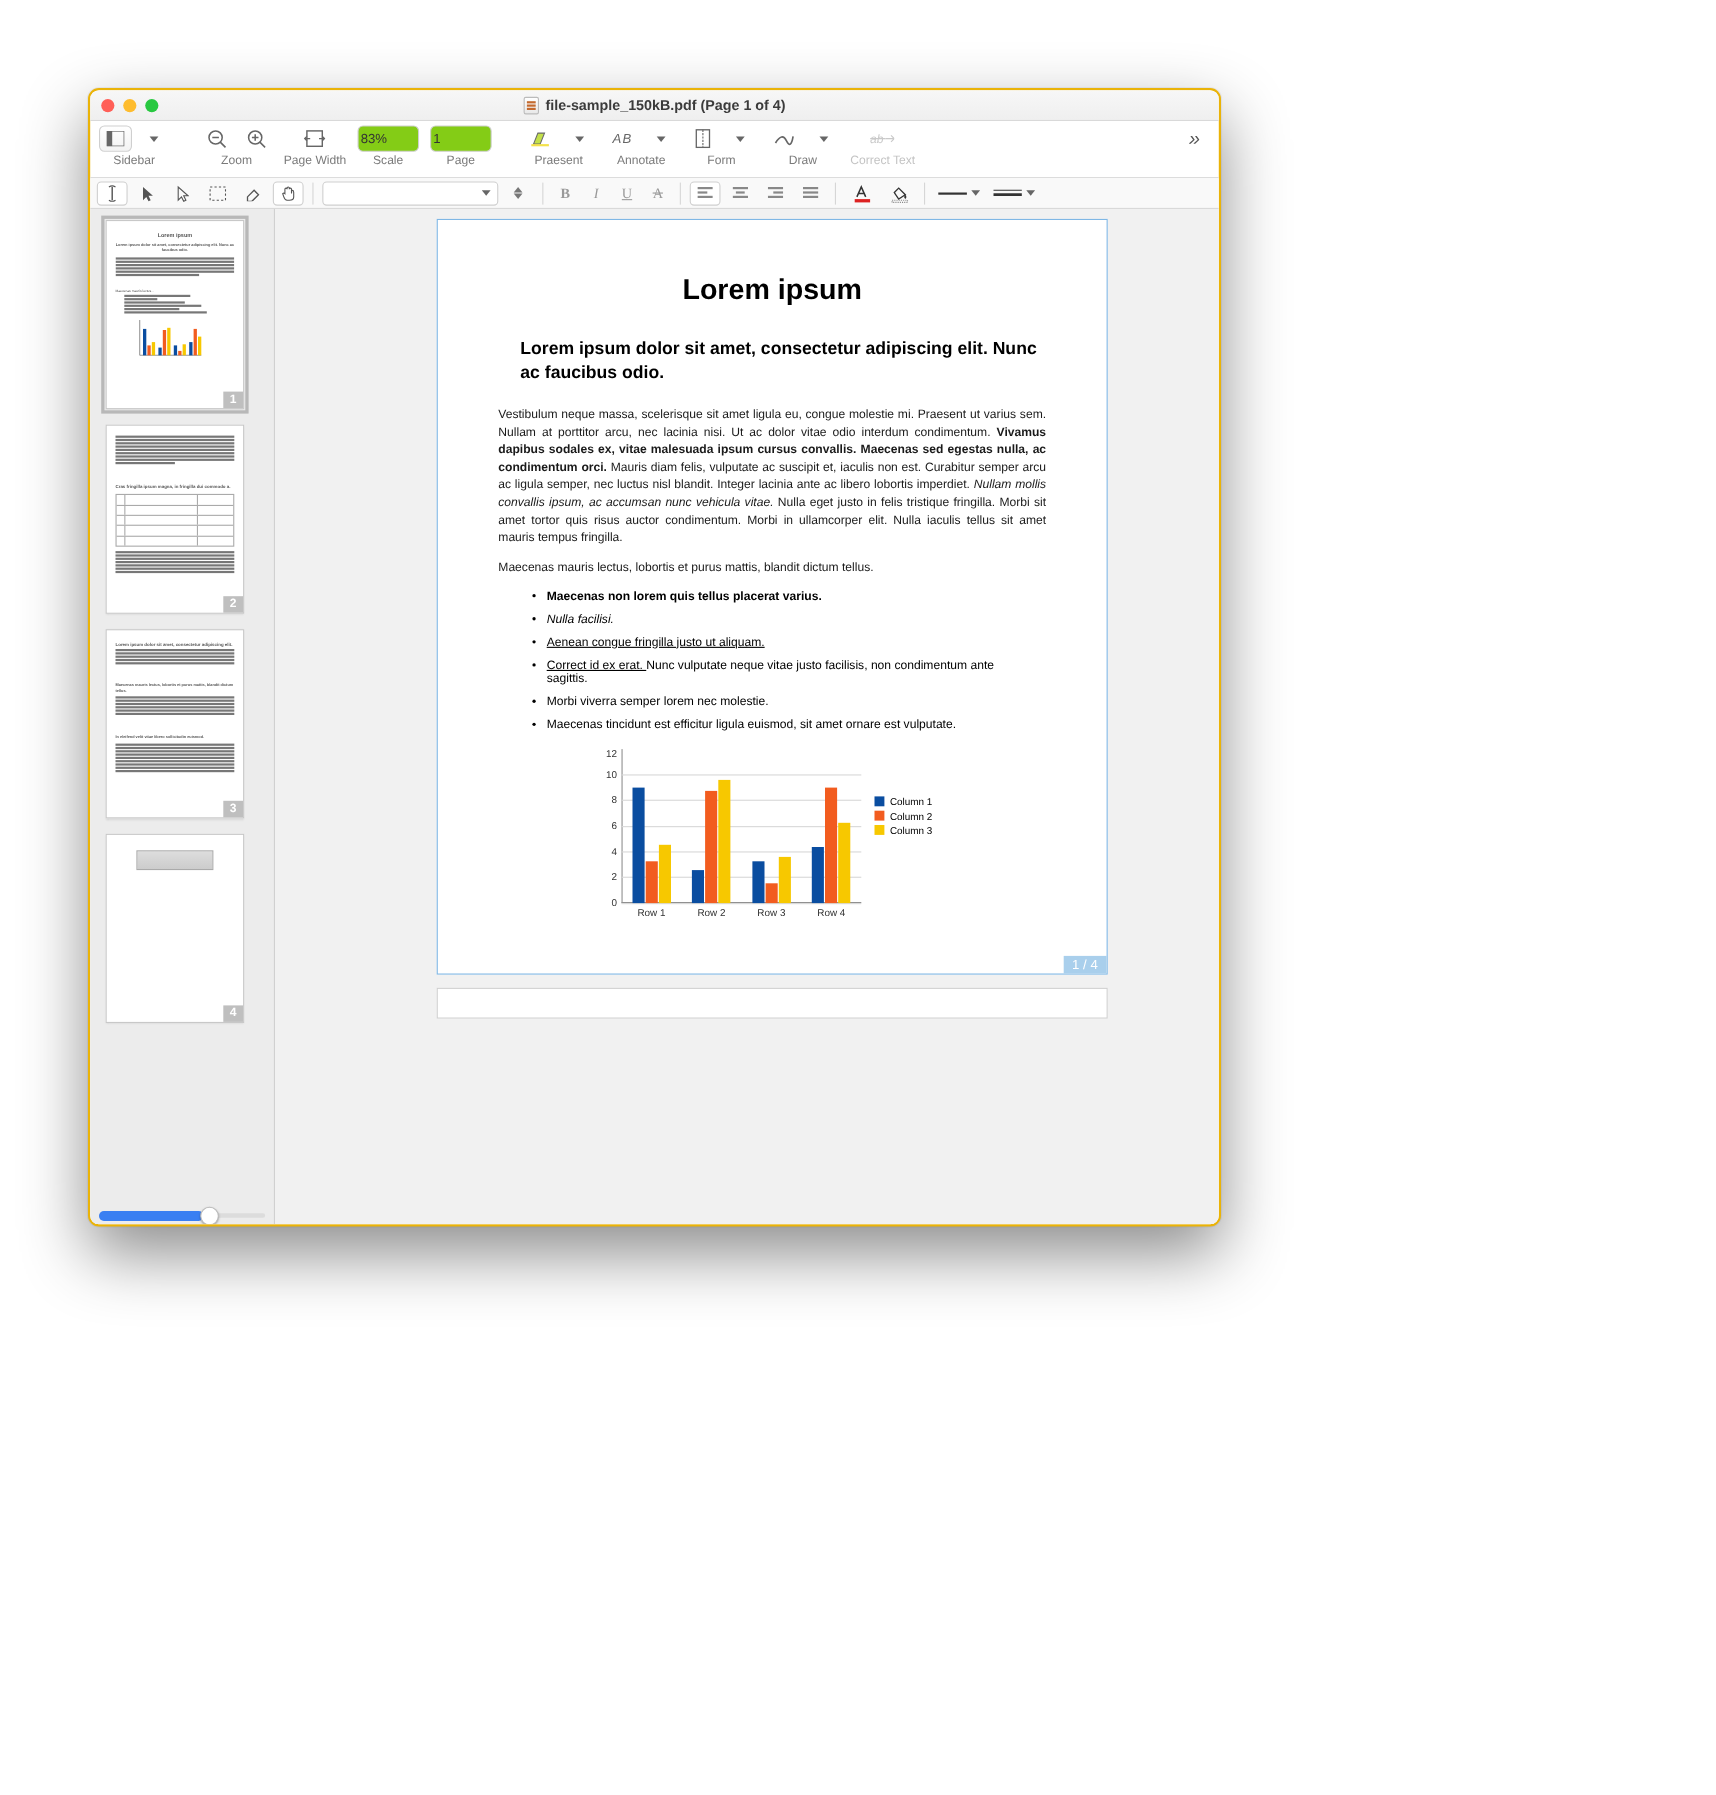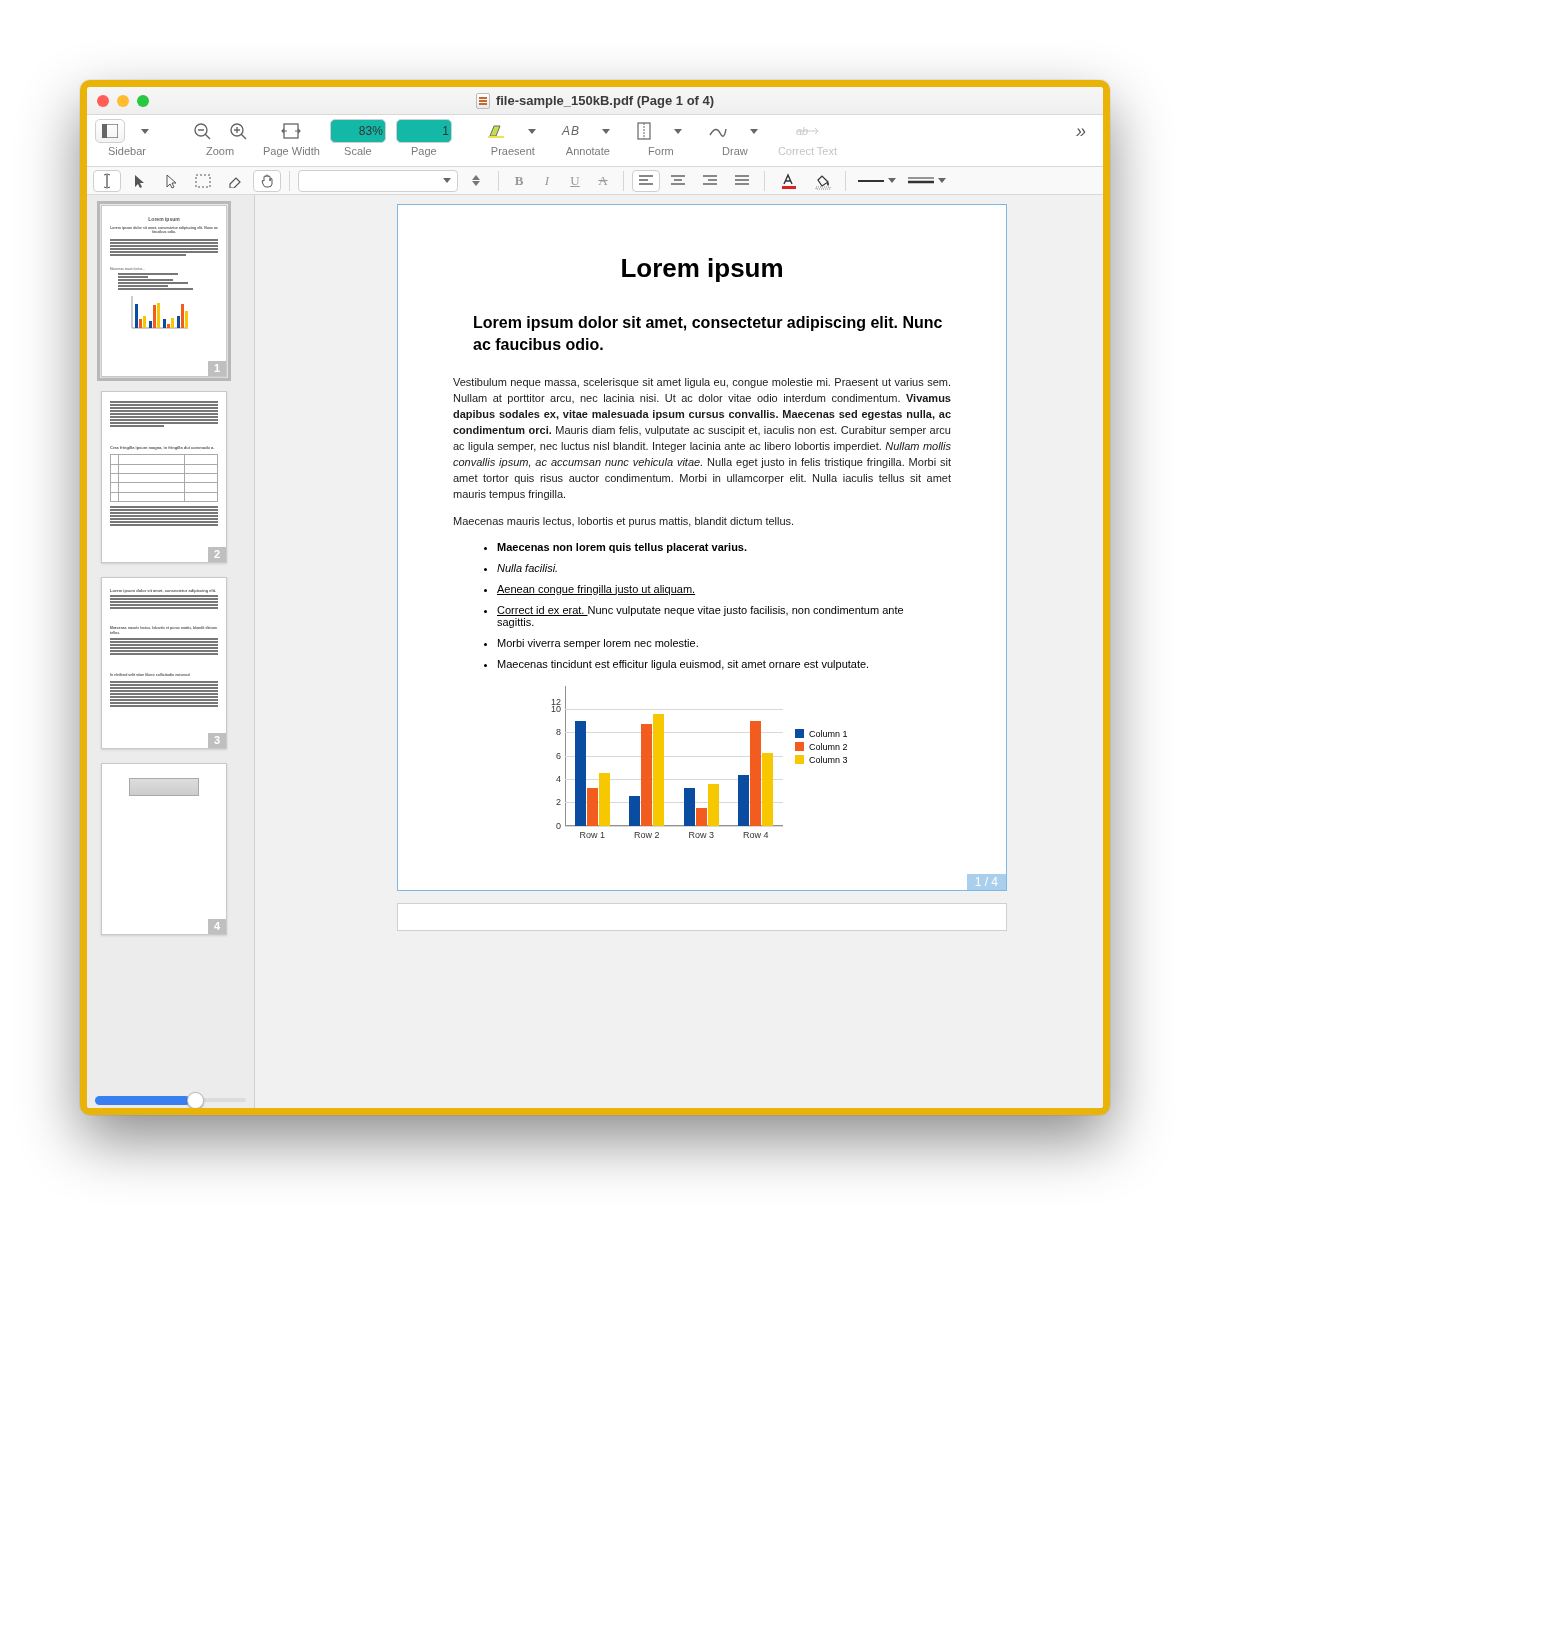--- a/index.html
+++ b/index.html
@@ -1,41 +1,41 @@
 <!DOCTYPE html>
 <html><head>
 <meta charset="utf-8">
 <style>
   * { box-sizing: border-box; }
   html,body { margin:0; padding:0; font-family: -apple-system, "Helvetica Neue", Arial, sans-serif; background:#fff; }
   body { width:1560px; height:1632px; position:relative; padding:80px; background:#ffffff; }
 
   
-  .window { width:1030px; height:1035px; border:7px solid #eab308; border-radius:10px; background:#fff;
+  .window { width:1030px; height:1035px; border:2px solid #eab308; border-radius:10px; background:#fff;
             box-shadow:0 25px 60px rgba(0,0,0,.45), 0 0 0 1px rgba(0,0,0,.05); overflow:hidden; position:relative; }
 
   
   .titlebar { height:28px; background:linear-gradient(#f7f7f7,#efefef); border-bottom:1px solid #d9d9d9;
               display:flex; align-items:center; padding:0 10px; }
   .traffic { display:flex; gap:8px; }
   .dot { width:12px; height:12px; border-radius:50%; }
   .dot.r{background:#ff5f57;} .dot.y{background:#febc2e;} .dot.g{background:#28c840;}
   .title { flex:1; text-align:center; font-size:13px; color:#3b3b3b; font-weight:600; display:flex; align-items:center; justify-content:center; gap:6px; }
   .title-icon{ width:14px; height:16px; background:linear-gradient(#fff,#e8e8e8); border:1px solid #bbb; border-radius:2px; position:relative;}
   .title-icon::after{content:"";position:absolute;left:2px;right:2px;top:3px;height:2px;background:#c46a2f;box-shadow:0 3px 0 #c46a2f,0 6px 0 #c46a2f;}
 
   
   .toolbar { height:52px; border-bottom:1px solid #d9d9d9; display:flex; align-items:flex-start; padding:4px 8px 0 8px; gap:10px; }
   .tbgroup { display:flex; flex-direction:column; align-items:center; gap:2px; }
   .tbrow { display:flex; gap:6px; align-items:center; }
   .tbbtn { height:24px; min-width:28px; border:1px solid #cfcfcf; border-radius:5px; background:linear-gradient(#fff,#f3f3f3);
            display:flex; align-items:center; justify-content:center; padding:0 6px; color:#555;font-style:italic;}
   .tbbtn.flat{ border:none; background:none; }
   .tblabel { font-size:11px; color:#7a7a7a; }
-  .tbinput { width:56px; height:24px; border:1px solid #cfcfcf; border-radius:5px; background:#14b8a6; text-align:right; font-size:12px; color:#333;}
+  .tbinput { width:56px; height:24px; border:1px solid #cfcfcf; border-radius:5px; background:#84cc16; text-align:left; font-size:12px; color:#333;}
   .spacer { flex:1; }
   .disabled { opacity:.45; }
 
   svg { display:block; }
   .chev { width:0;height:0;border-left:4px solid transparent;border-right:4px solid transparent;border-top:5px solid #666; }
 
   
   .toolbar2 { height:28px; border-bottom:1px solid #d9d9d9; background:#f9f9f9; display:flex; align-items:center; padding:0 6px; gap:4px; }
   .t2btn { width:28px; height:22px; border:1px solid transparent; border-radius:4px; display:flex; align-items:center; justify-content:center; color:#555;}
   .t2btn.boxed{ border-color:#cfcfcf; background:#fff; }
@@ -527,21 +527,21 @@
               <div style="position: absolute; left: 28px; width: 218px; top: 122.667px; height: 0px; border-top: 1px solid rgb(216, 216, 216);"></div>
               <div class="ytick" style="top: 122.667px;">2</div>
               <div style="position: absolute; left: 28px; width: 218px; top: 99.3333px; height: 0px; border-top: 1px solid rgb(216, 216, 216);"></div>
               <div class="ytick" style="top: 99.3333px;">4</div>
               <div style="position: absolute; left: 28px; width: 218px; top: 76px; height: 0px; border-top: 1px solid rgb(216, 216, 216);"></div>
               <div class="ytick" style="top: 76px;">6</div>
               <div style="position: absolute; left: 28px; width: 218px; top: 52.6667px; height: 0px; border-top: 1px solid rgb(216, 216, 216);"></div>
               <div class="ytick" style="top: 52.6667px;">8</div>
               <div style="position: absolute; left: 28px; width: 218px; top: 29.3333px; height: 0px; border-top: 1px solid rgb(216, 216, 216);"></div>
               <div class="ytick" style="top: 29.3333px;">10</div>
-              <div class="ytick" style="top: 22px;">12</div>
+              <div class="ytick" style="top: 10px;">12</div>
               <div style="position: absolute; left: 37.75px; width: 11px; top: 41px; height: 105px; background: rgb(10, 77, 160);"></div>
               <div style="position: absolute; left: 49.75px; width: 11px; top: 108.667px; height: 37.3333px; background: rgb(242, 92, 31);"></div>
               <div style="position: absolute; left: 61.75px; width: 11px; top: 93.5px; height: 52.5px; background: rgb(247, 200, 0);"></div>
               <div class="xtick" style="left: 55.25px;">Row 1</div>
               <div style="position: absolute; left: 92.25px; width: 11px; top: 116.833px; height: 29.1667px; background: rgb(10, 77, 160);"></div>
               <div style="position: absolute; left: 104.25px; width: 11px; top: 44.5px; height: 101.5px; background: rgb(242, 92, 31);"></div>
               <div style="position: absolute; left: 116.25px; width: 11px; top: 34px; height: 112px; background: rgb(247, 200, 0);"></div>
               <div class="xtick" style="left: 109.75px;">Row 2</div>
               <div style="position: absolute; left: 146.75px; width: 11px; top: 108.667px; height: 37.3333px; background: rgb(10, 77, 160);"></div>
               <div style="position: absolute; left: 158.75px; width: 11px; top: 128.5px; height: 17.5px; background: rgb(242, 92, 31);"></div>

